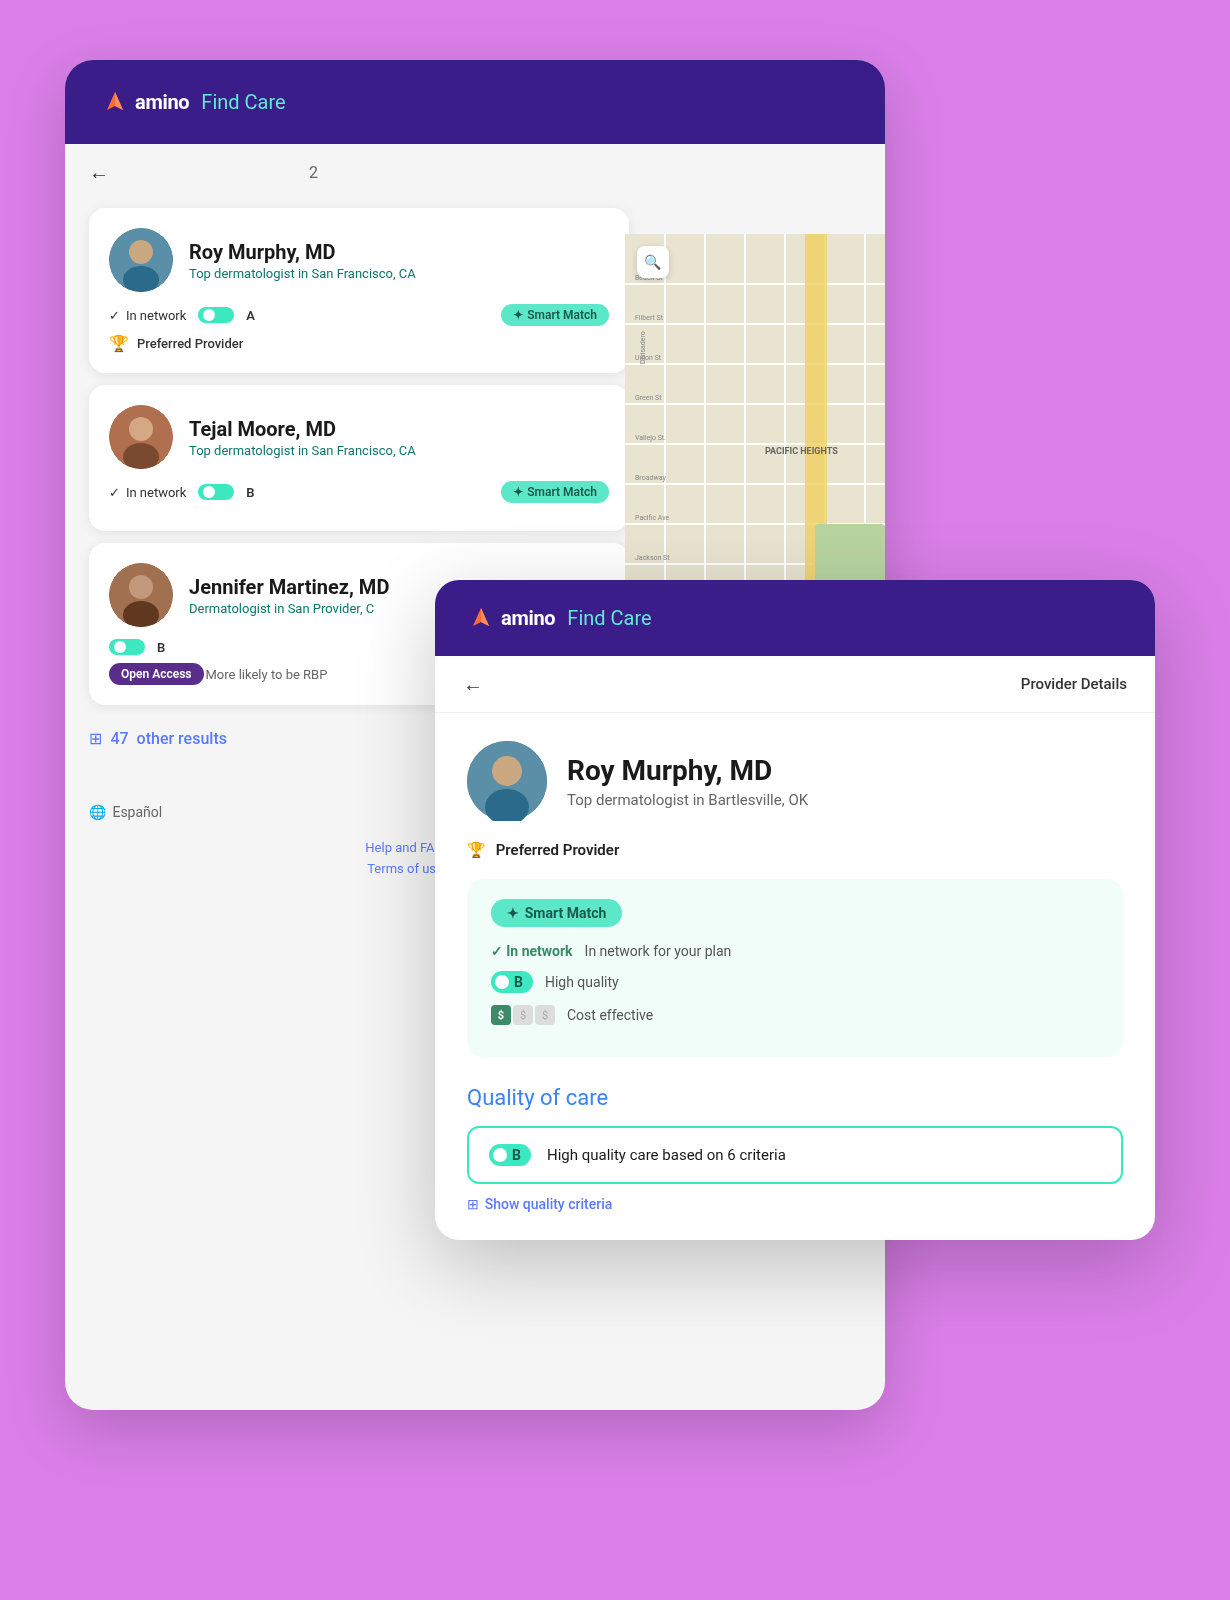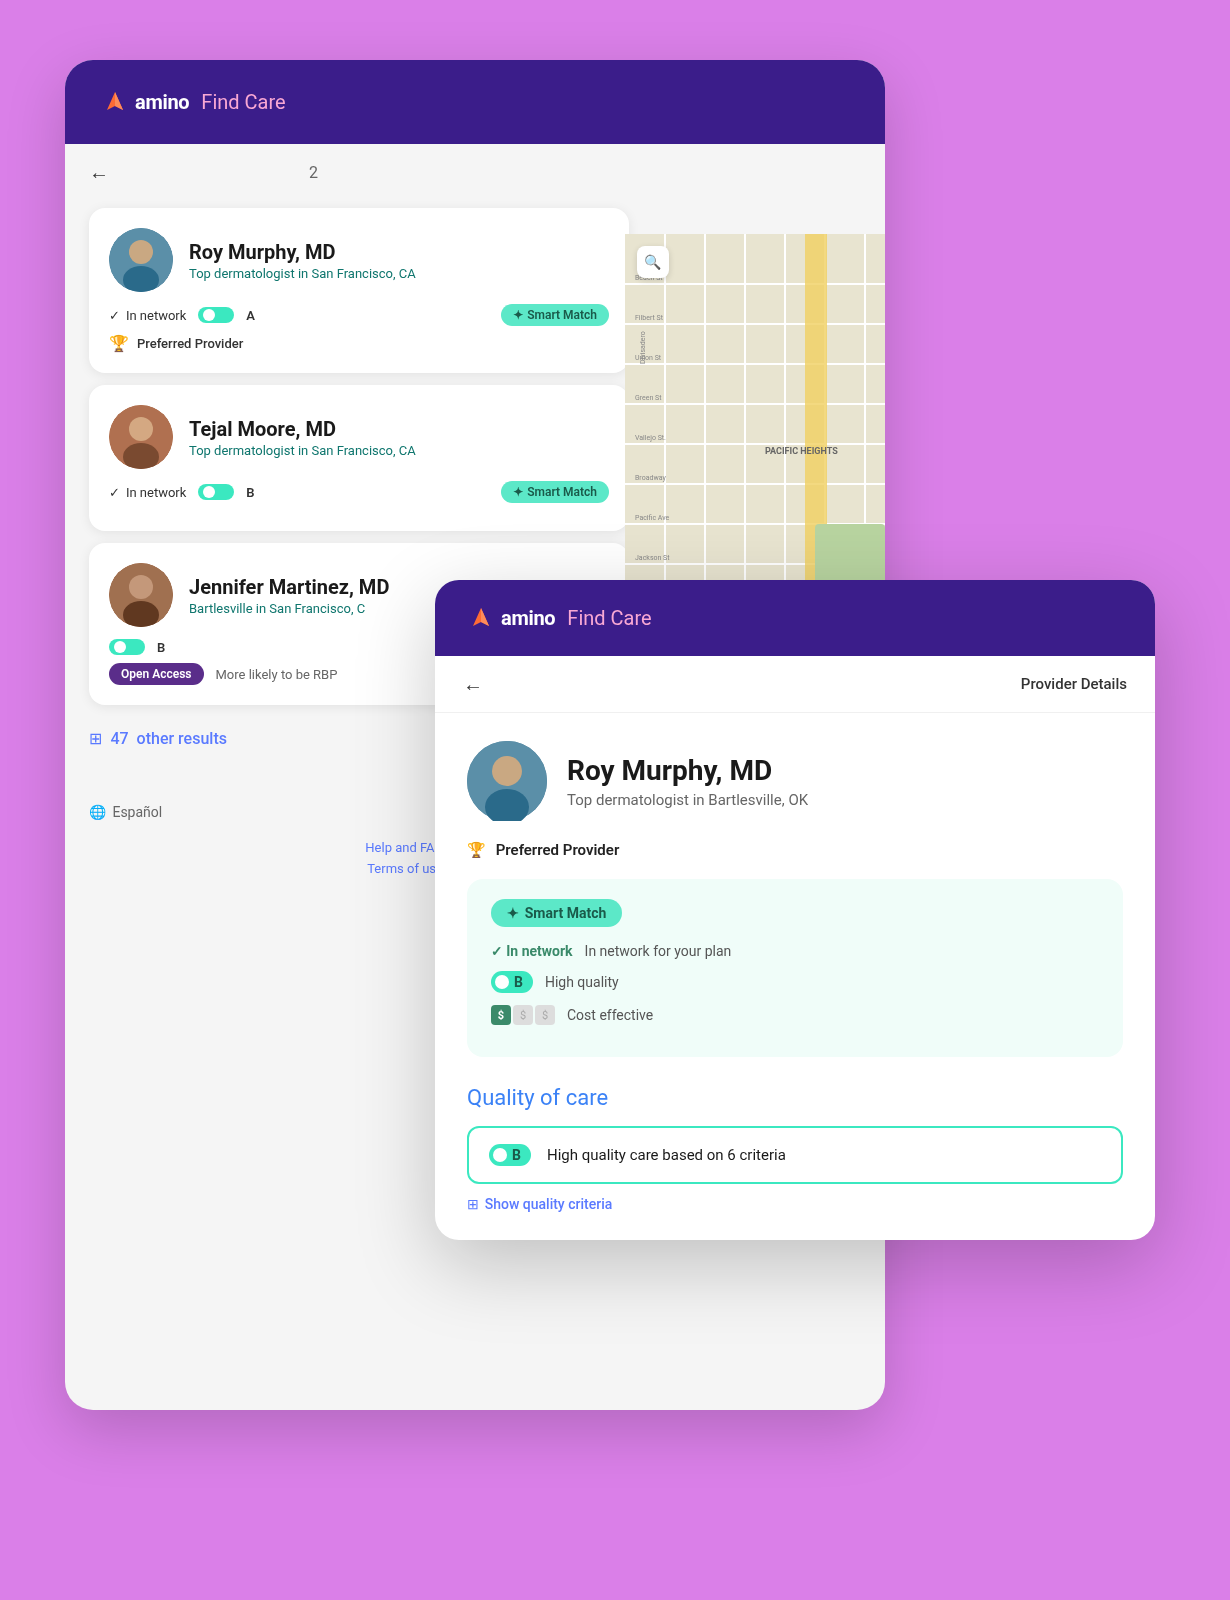--- a/index.html
+++ b/index.html
@@ -47,21 +47,21 @@
       width: 28px;
       height: 28px;
     }
     .amino-wordmark {
       color: white;
       font-size: 20px;
       font-weight: 700;
       letter-spacing: -0.3px;
     }
     .find-care-text {
-      color: #f9a8d4;
+      color: #5eead4;
       font-size: 20px;
       font-weight: 400;
       margin-left: 4px;
     }
 
     .nav-bar {
       display: flex;
       align-items: center;
       padding: 16px 24px;
       gap: 200px;
@@ -634,30 +634,30 @@
               <div class="avatar-circle avatar-jennifer">
                 <svg width="64" height="64" viewBox="0 0 64 64">
                   <circle cx="32" cy="32" r="32" fill="#a07050"></circle>
                   <circle cx="32" cy="24" r="12" fill="#c4987a"></circle>
                   <ellipse cx="32" cy="52" rx="18" ry="14" fill="#603820"></ellipse>
                 </svg>
               </div>
             </div>
             <div class="provider-info">
               <h3>Jennifer Martinez, MD</h3>
-              <p>Bartlesville in San Francisco, C</p>
+              <p>Dermatologist in San Provider, C</p>
             </div>
           </div>
           <div class="provider-badges">
             <div class="quality-pill">
               <div class="quality-pill-inner"></div>
             </div>
             <span class="grade-label">B</span>
           </div>
-          <div style="display:flex; align-items:center; gap:12px;">
+          <div style="display:flex; align-items:center; gap:2px;">
             <span class="open-access-badge">Open Access</span>
             <span class="rbp-text">More likely to be RBP</span>
           </div>
         </div>
       </div>
 
       <div class="other-results">
         <span>⊞</span>
         <span>47</span>
         <span>other results</span>

